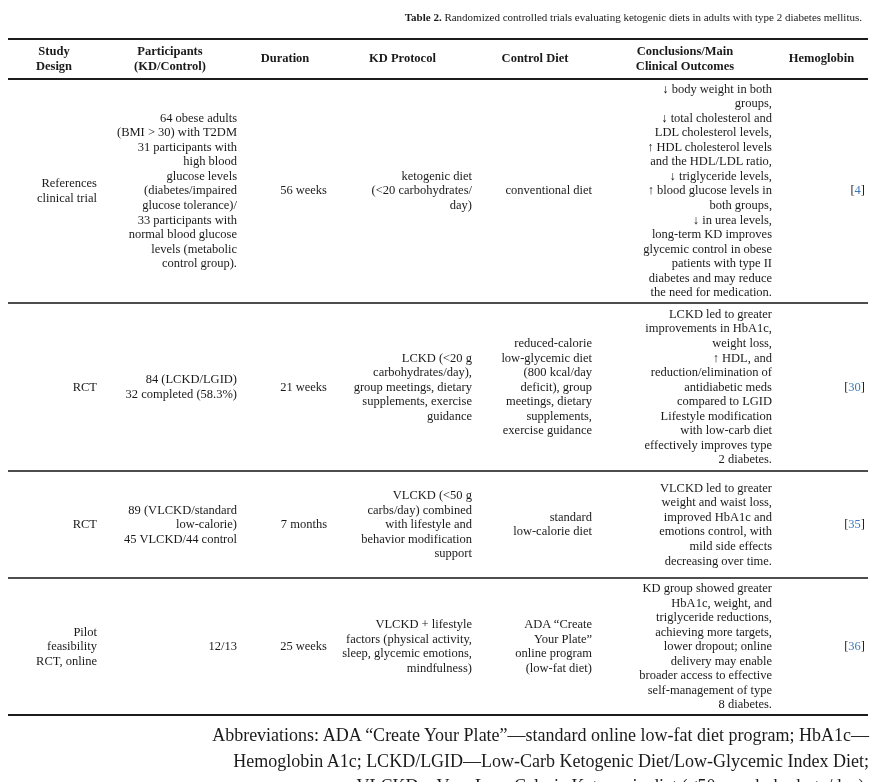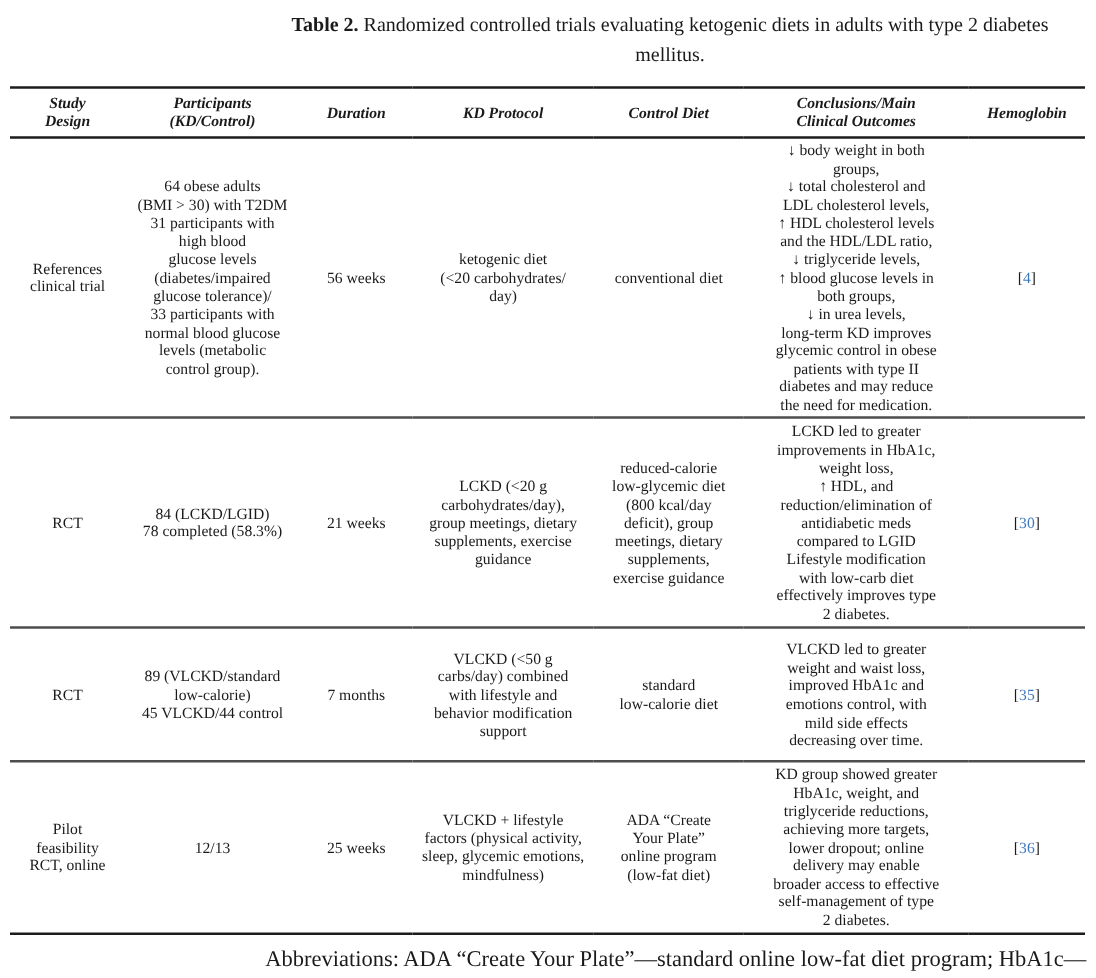--- a/index.html
+++ b/index.html
@@ -13,54 +13,53 @@
     overflow: hidden;
   }
   .page {
     position: relative;
     width: 877px;
     height: 782px;
   }
   .caption {
     margin: 9px 0 0 210px;
     width: 652px;
-    font-size: 16px;
+    font-size: 11px;
     line-height: 1.5;
-    text-align: center;
+    text-align: right;
   }
   .caption .cap-label { font-weight: bold; }
   .tbl {
     margin: 12px 0 0 8px;
     width: 860px;
     border-collapse: collapse;
     table-layout: fixed;
     border-top: 2px solid #1c1c1c;
     border-bottom: 2px solid #1c1c1c;
   }
   .tbl thead tr {
     border-bottom: 2px solid #1c1c1c;
-    font-style: italic;
   }
   .tbl tbody tr {
     border-top: 2px solid #4d4d4d;
   }
   .tbl tbody tr:first-child { border-top: none; }
   .tbl th {
     font-size: 12.5px;
     font-weight: bold;
     text-align: center;
     vertical-align: middle;
     white-space: pre-line;
     line-height: 1.18;
     padding: 4px 2px;
     height: 30px;
   }
   .tbl td {
     font-size: 12.5px;
-    text-align: center;
+    text-align: right;
     vertical-align: middle;
     white-space: pre-line;
     line-height: 1.165;
     padding: 2px 3px;
   }
   tr.r1 { height: 214px; }
   tr.r2 { height: 168px; }
   tr.r3 { height: 107px; }
   tr.r4 { height: 122px; }
   .ref-num {
@@ -139,21 +138,21 @@
 long-term KD improves
 glycemic control in obese
 patients with type II
 diabetes and may reduce
 the need for medication.</td>
         <td><span>[</span><span class="ref-num">4</span><span>]</span></td>
       </tr>
       <tr class="r2">
         <td>RCT</td>
         <td>84 (LCKD/LGID)
-78 completed (58.3%)</td>
+32 completed (58.3%)</td>
         <td>21 weeks</td>
         <td>LCKD (&lt;20 g
 carbohydrates/day),
 group meetings, dietary
 supplements, exercise
 guidance</td>
         <td>reduced-calorie
 low-glycemic diet
 (800 kcal/day
 deficit), group
@@ -209,21 +208,21 @@
 online program
 (low-fat diet)</td>
         <td>KD group showed greater
 HbA1c, weight, and
 triglyceride reductions,
 achieving more targets,
 lower dropout; online
 delivery may enable
 broader access to effective
 self-management of type
-2 diabetes.</td>
+8 diabetes.</td>
         <td><span>[</span><span class="ref-num">36</span><span>]</span></td>
       </tr>
     </tbody>
   </table>
 
   <p class="footnote">Abbreviations: ADA “Create Your Plate”—standard online low-fat diet program; HbA1c—Hemoglobin A1c; LCKD/LGID—Low-Carb Ketogenic Diet/Low-Glycemic Index Diet; VLCKD—Very Low-Calorie Ketogenic diet (&lt;50 g carbohydrate/day).</p>
 
 </div>
 
 </body></html>

